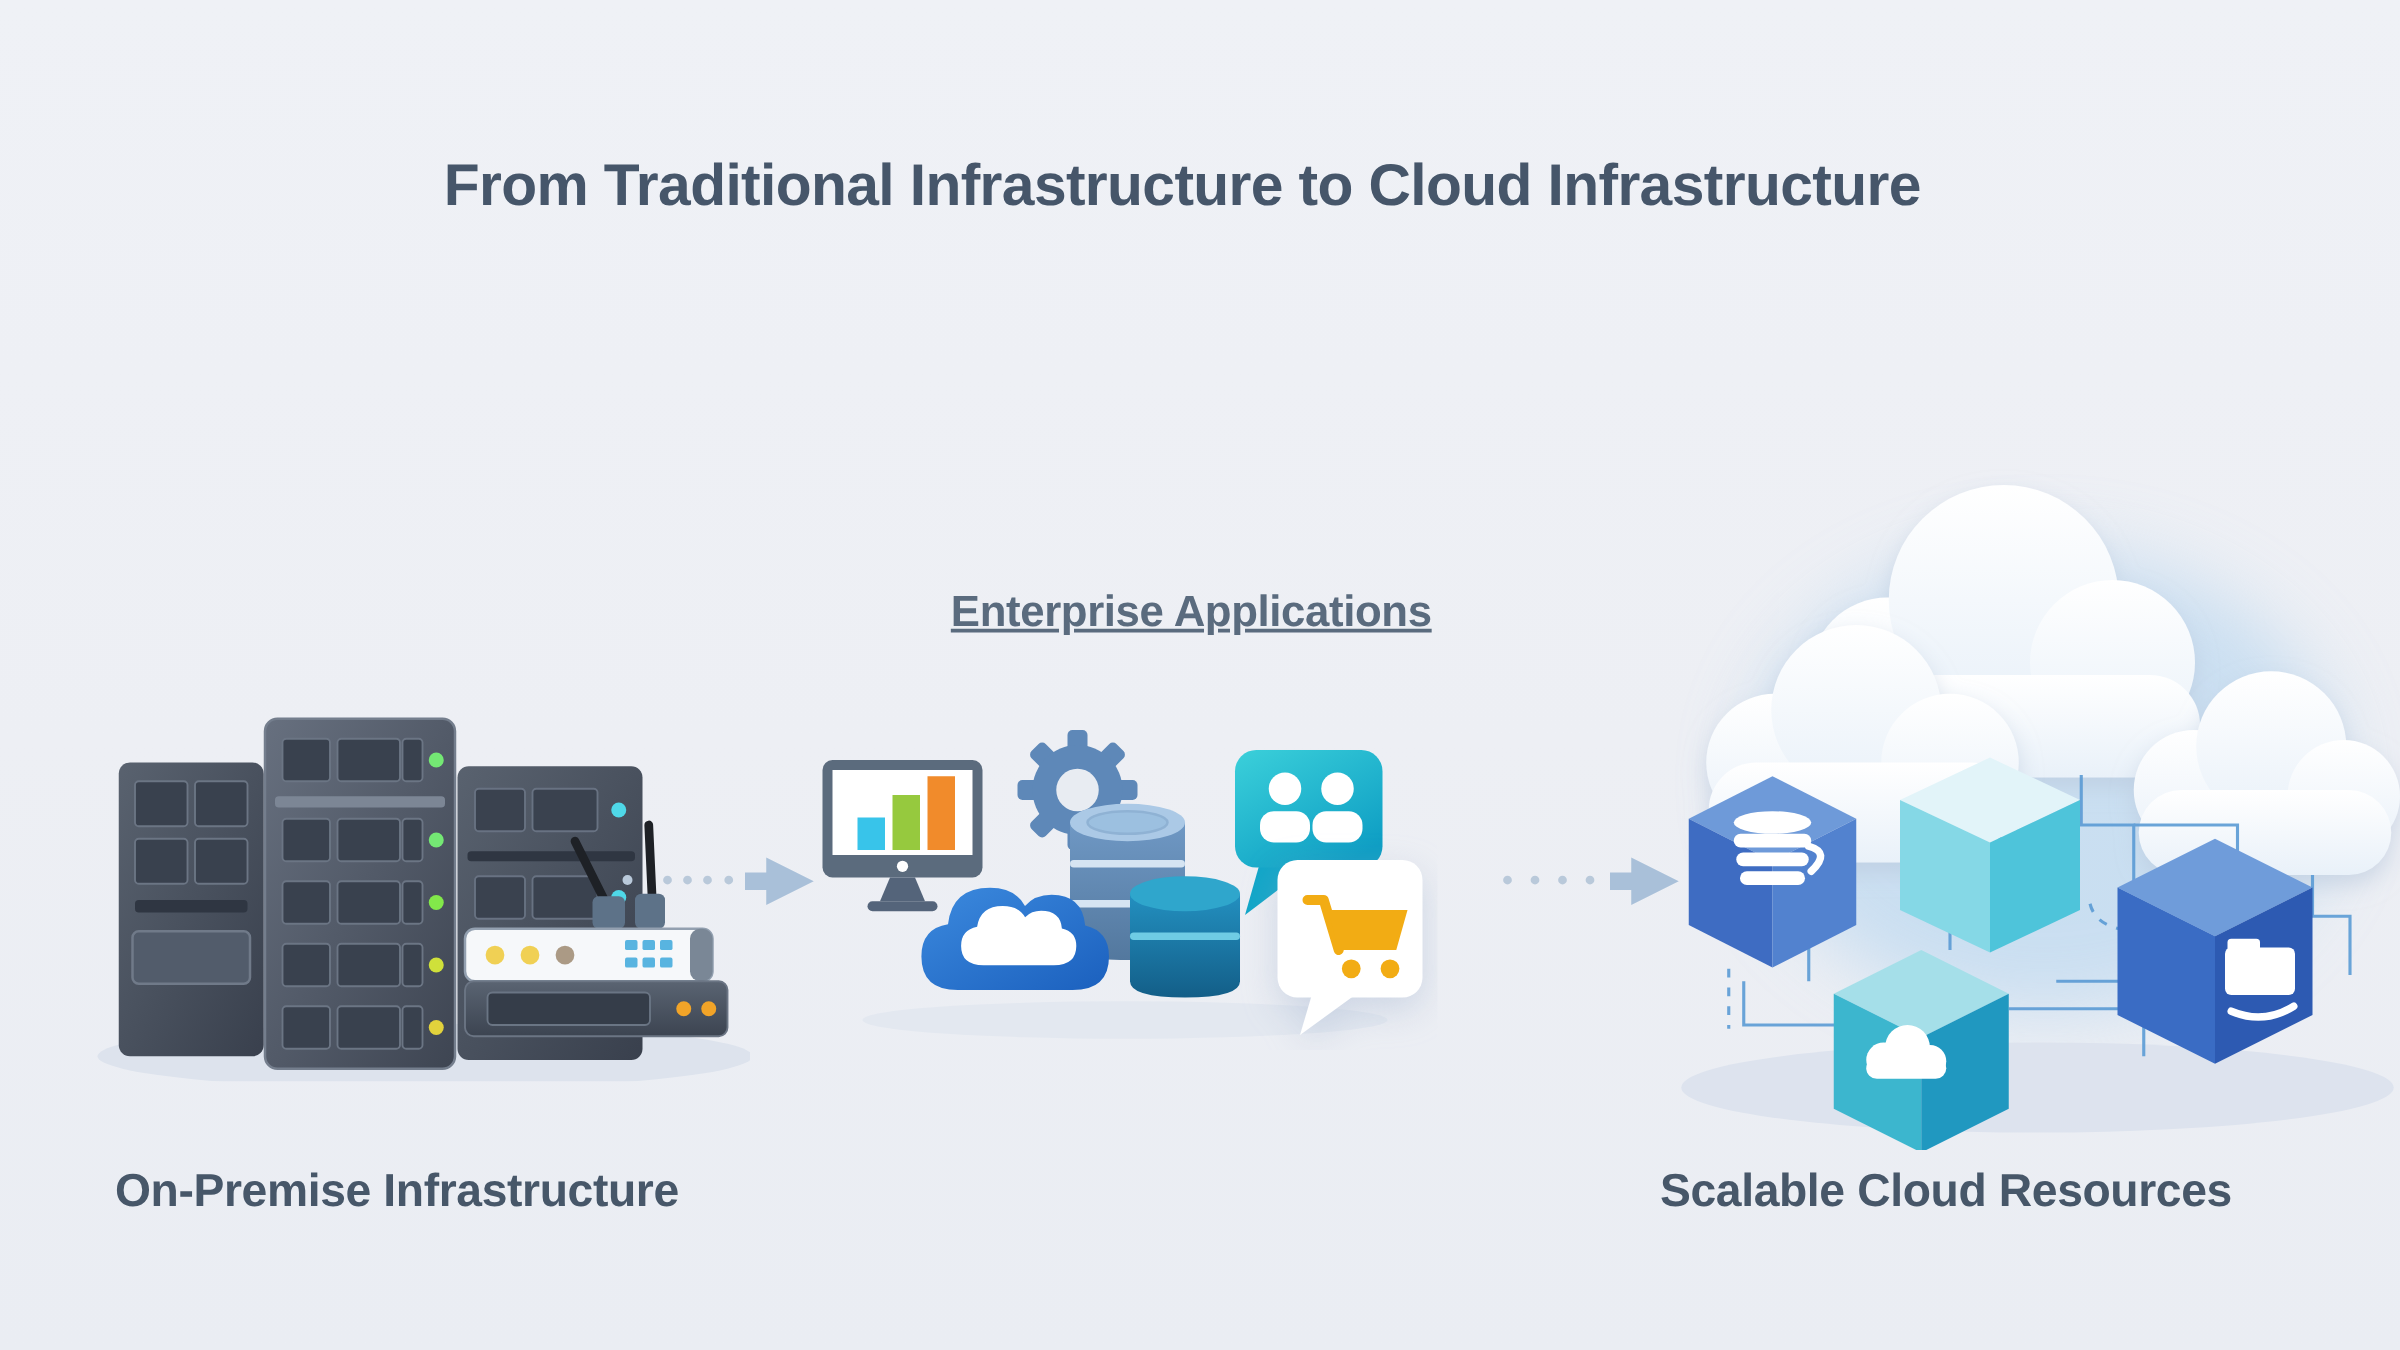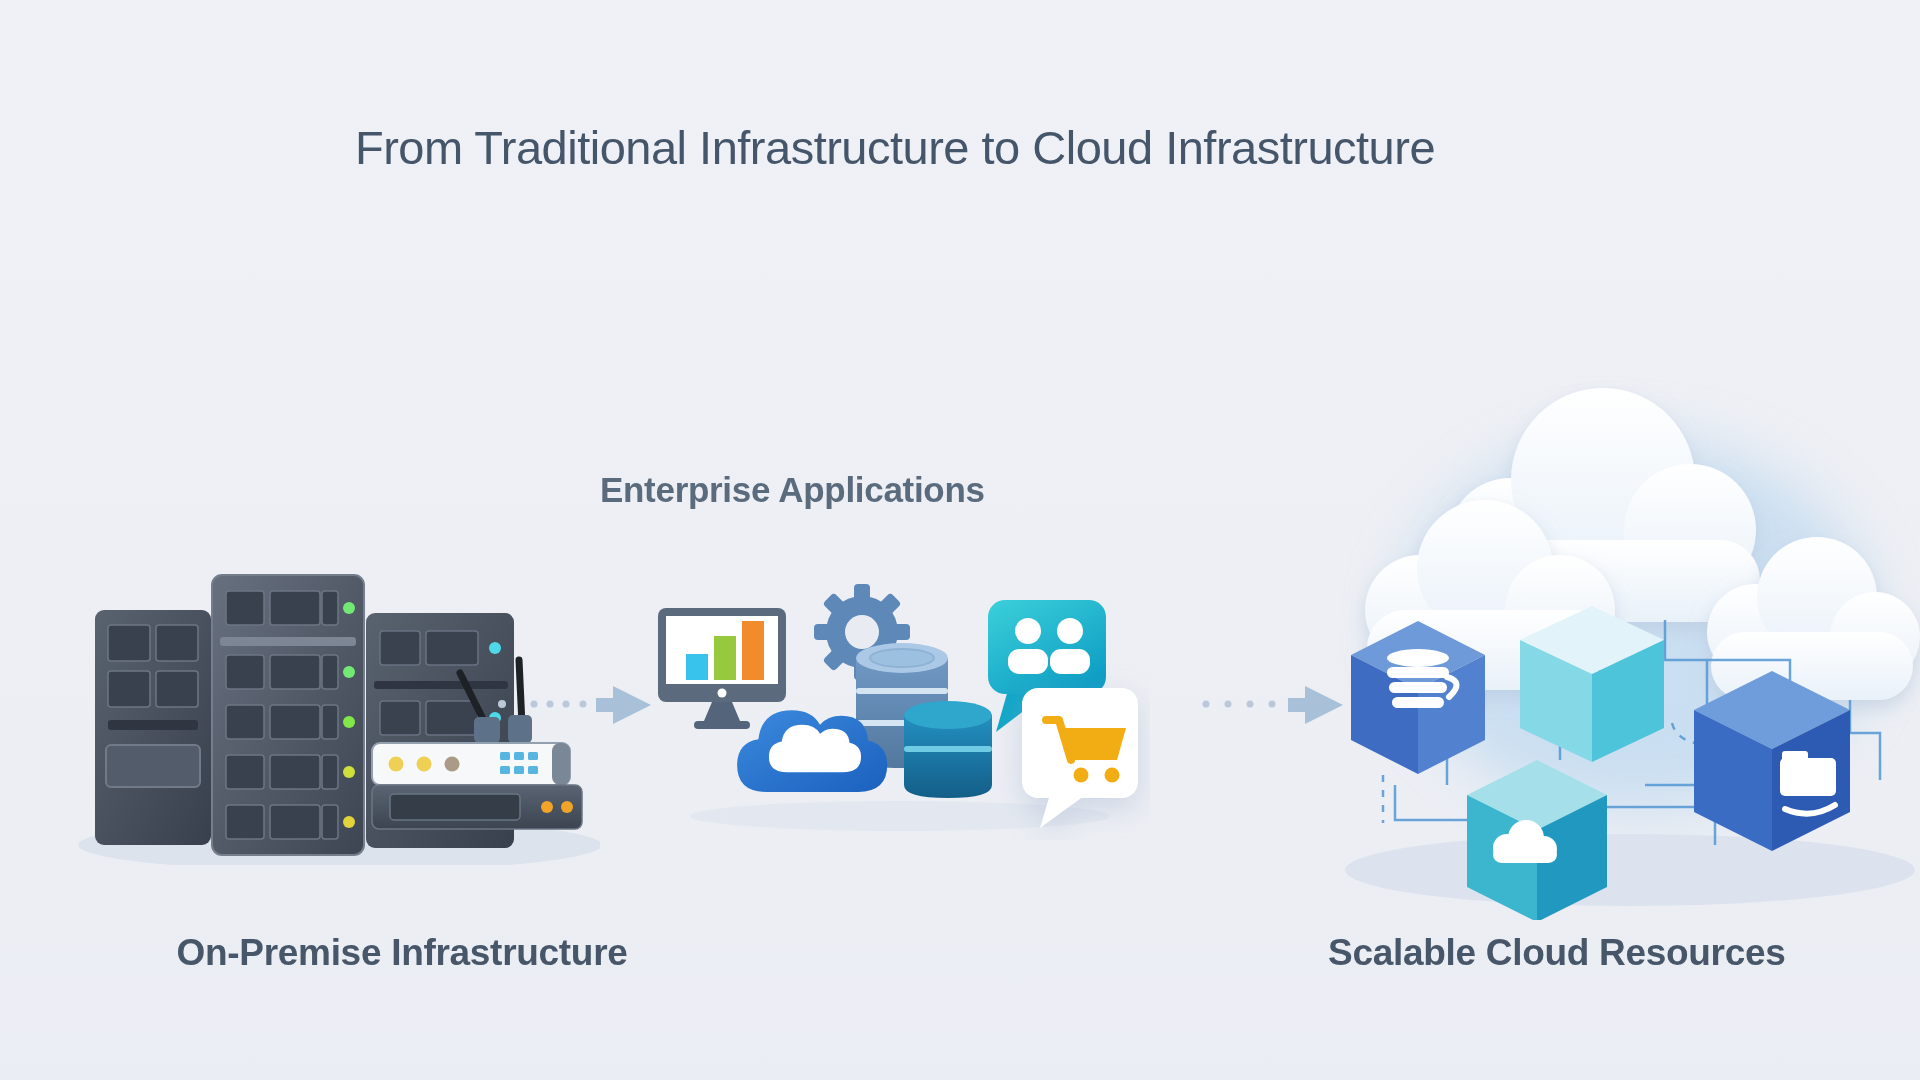--- a/index.html
+++ b/index.html
@@ -9,28 +9,28 @@
   *{margin:0;padding:0;box-sizing:border-box;}
   html,body{width:1920px;height:1080px;overflow:hidden;}
   body{
     font-family:"Liberation Sans","DejaVu Sans",sans-serif;
     background:linear-gradient(180deg,#eff1f6 0%,var(--background) 55%,#eaedf3 100%);
     position:relative;color:var(--title-text);
   }
   .abs{position:absolute;}
   .title{
     left:355px;top:120px;width:1420px;
-    font-size:47px;font-weight:400;letter-spacing:-0.5px;color:var(--title-text);
+    font-size:47px;font-weight:700;letter-spacing:-0.5px;color:var(--title-text);
   }
   .subtitle{
-    left:600px;top:470px;width:730px;text-align:left;
-    font-size:35px;font-weight:700;color:var(--subtitle-text);letter-spacing:-0.3px;
+    left:588px;top:470px;width:730px;text-align:center;
+    font-size:35px;font-weight:700;color:var(--subtitle-text);letter-spacing:-0.3px;text-decoration:underline;
   }
   .caption{font-size:37px;font-weight:700;color:var(--label-text);letter-spacing:-0.3px;}
-  .caption.left{left:92px;top:932px;width:620px;text-align:center;}
+  .caption.left{left:92px;top:932px;width:620px;}
   .caption.right{left:1328px;top:932px;width:540px;}
   svg{display:block;}
   .soft{filter:drop-shadow(0 10px 14px rgba(150,170,200,.35));}
 </style>
 </head>
 <body>
 
 <div class="abs title">From Traditional Infrastructure to Cloud Infrastructure</div>
 
 <div class="abs subtitle">Enterprise Applications</div>

